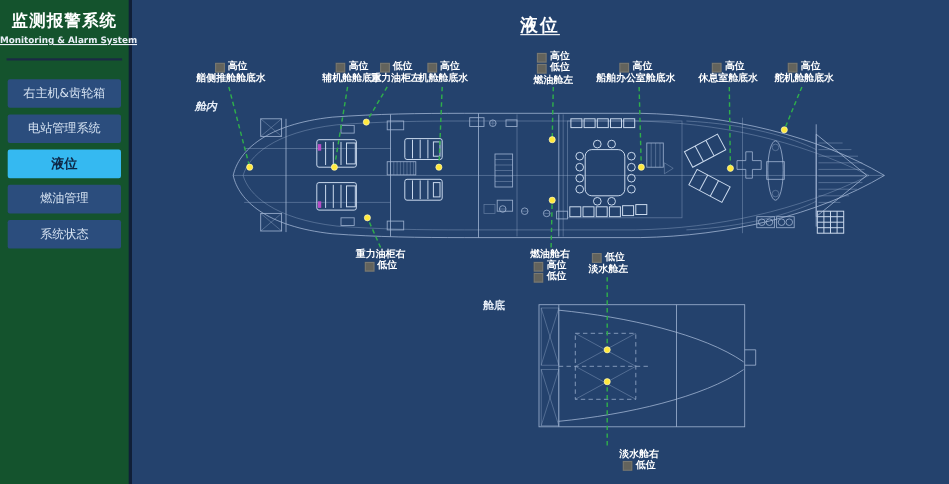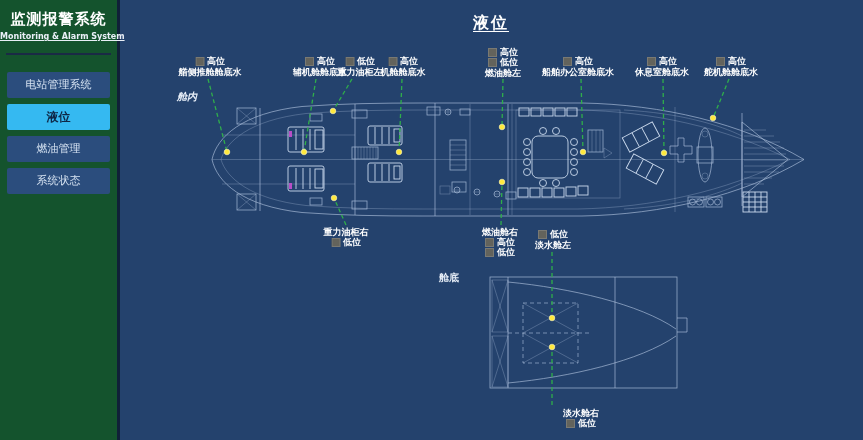--- a/index.html
+++ b/index.html
@@ -49,20 +49,21 @@
   .dot{fill:#ffe93d;stroke:#fff9c4;stroke-width:0.6;}
 </style>
 </head>
 <body>
 
 <div class="sidebar">
   <div class="sb-title">监测报警系统</div>
   <div class="sb-sub">Monitoring &amp; Alarm System</div>
   <div class="sb-divider"></div>
   <nav id="sidebar-nav">
+      <div class="sb-btn">右主机&amp;齿轮箱</div>
       <div class="sb-btn">电站管理系统</div>
       <div class="sb-btn active">液位</div>
       <div class="sb-btn">燃油管理</div>
       <div class="sb-btn">系统状态</div>
     </nav>
 </div>
 
 <div class="page-title">液位</div>
 <div class="zone-label" id="zl-upper">舱内</div>
 <div class="zone-label" id="zl-lower">舱底</div>

